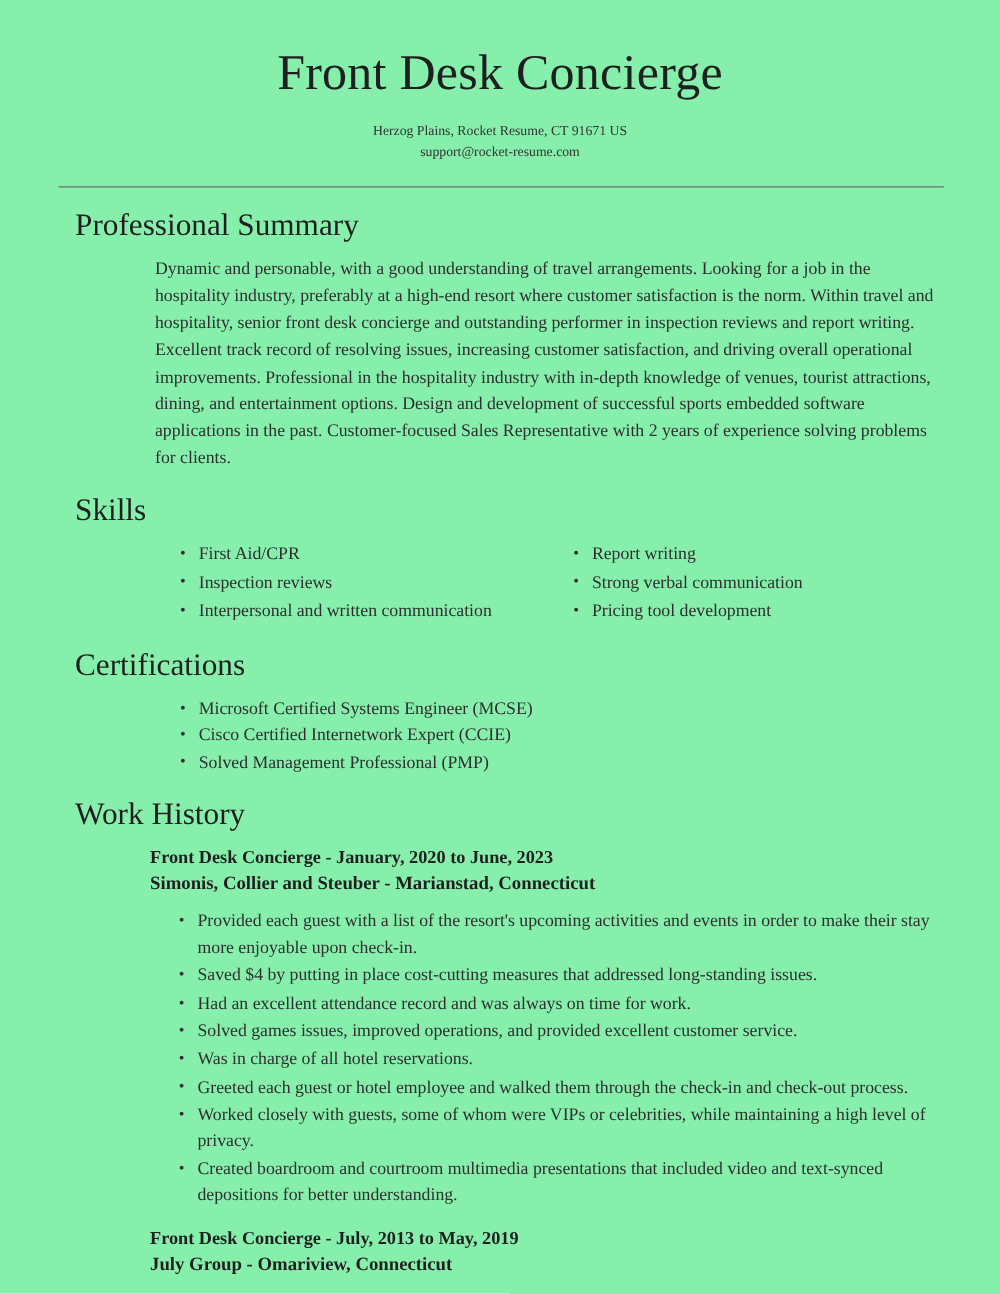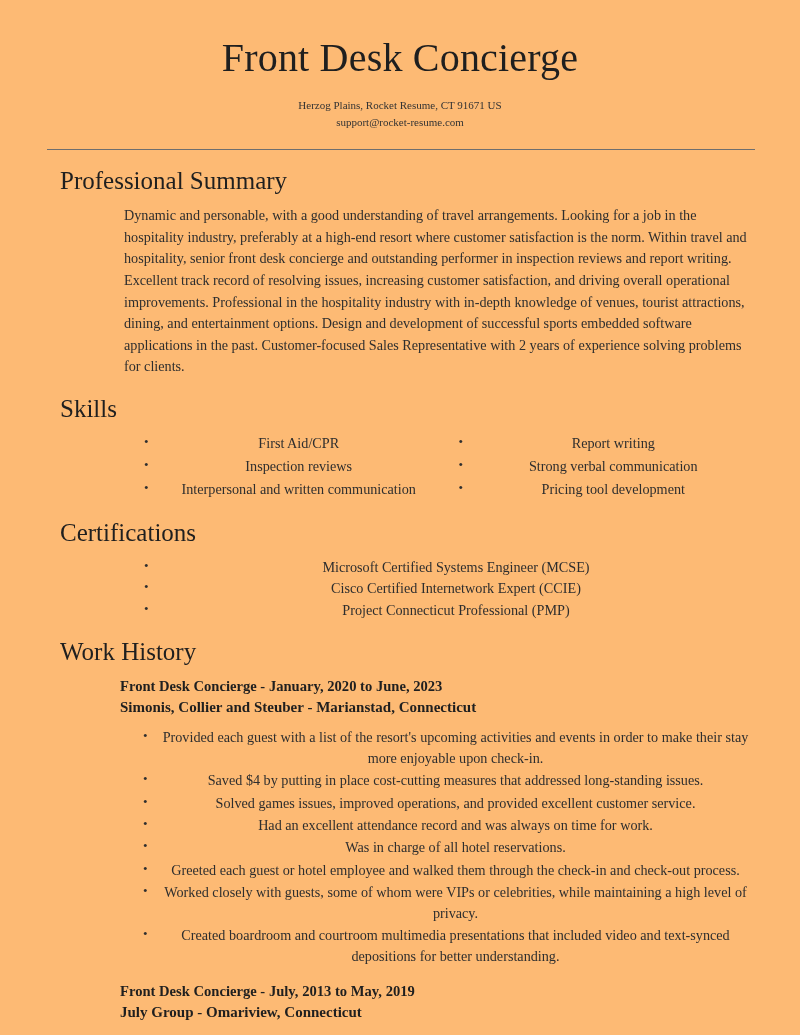--- a/index.html
+++ b/index.html
@@ -14,21 +14,21 @@
     overflow: hidden;
     font-family: "Liberation Serif", "DejaVu Serif", serif;
     color: #2b2b2b;
     -webkit-font-smoothing: antialiased;
   }
 
   .page {
     width: 800px;
     min-height: 1035px;
     padding: 0;
-    background: #fdba74;
+    background: #86efac;
   }
 
   
   .resume-header {
     text-align: center;
     padding: 34px 45px 0 45px;
   }
   .resume-name {
     font-family: "Liberation Serif", "DejaVu Serif", serif;
     font-size: 40px;
@@ -84,21 +84,20 @@
     padding: 0 0 0 20px;
     list-style: none;
   }
   ul.bullets li {
     position: relative;
     font-size: 14.2px;
     line-height: 1.47;
     color: #2e2e2e;
     margin: 0 0 1px 0;
     padding-left: 15px;
-    text-align: center;
   }
   ul.bullets li::before {
     content: "\2022";
     position: absolute;
     left: 0;
     top: -1px;
     font-size: 13px;
     color: #2e2e2e;
     line-height: 1.55;
   }
@@ -178,37 +177,37 @@
       </div>
     </div>
   </div>
 
   <div class="section">
     <h2 class="section-title">Certifications</h2>
     <div class="certs-wrap">
       <ul class="bullets">
         <li>Microsoft Certified Systems Engineer (MCSE)</li>
         <li>Cisco Certified Internetwork Expert (CCIE)</li>
-        <li>Project Connecticut Professional (PMP)</li>
+        <li>Solved Management Professional (PMP)</li>
       </ul>
     </div>
   </div>
 
   <div class="section">
     <h2 class="section-title">Work History</h2>
     <div class="jobs-wrap">
 
       <div class="job">
         <p class="job-title-line">Front Desk Concierge - January, 2020 to June, 2023</p>
         <p class="job-company-line">Simonis, Collier and Steuber - Marianstad, Connecticut</p>
         <ul class="bullets">
           <li>Provided each guest with a list of the resort's upcoming activities and events in order to make their stay more enjoyable upon check-in.</li>
           <li>Saved $4 by putting in place cost-cutting measures that addressed long-standing issues.</li>
+          <li>Had an excellent attendance record and was always on time for work.</li>
           <li>Solved games issues, improved operations, and provided excellent customer service.</li>
-          <li>Had an excellent attendance record and was always on time for work.</li>
           <li>Was in charge of all hotel reservations.</li>
           <li>Greeted each guest or hotel employee and walked them through the check-in and check-out process.</li>
           <li>Worked closely with guests, some of whom were VIPs or celebrities, while maintaining a high level of privacy.</li>
           <li>Created boardroom and courtroom multimedia presentations that included video and text-synced depositions for better understanding.</li>
         </ul>
       </div>
 
       <div class="job">
         <p class="job-title-line">Front Desk Concierge - July, 2013 to May, 2019</p>
         <p class="job-company-line">July Group - Omariview, Connecticut</p>

